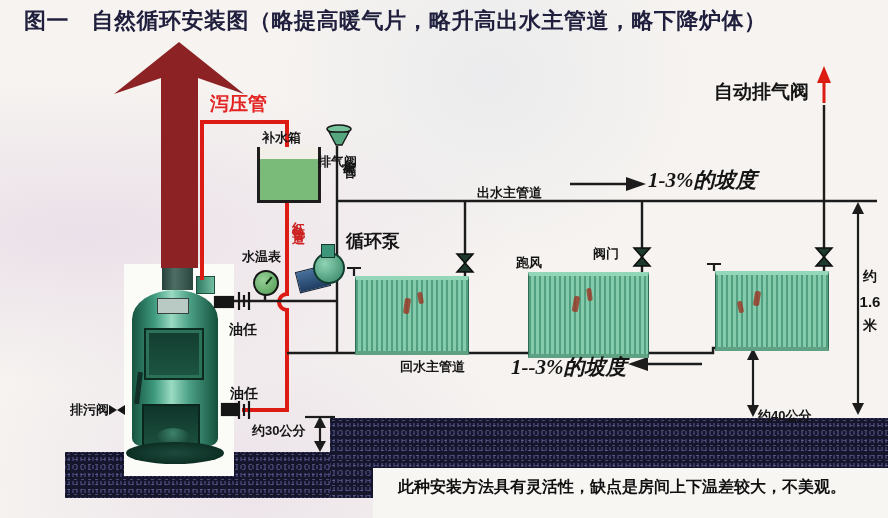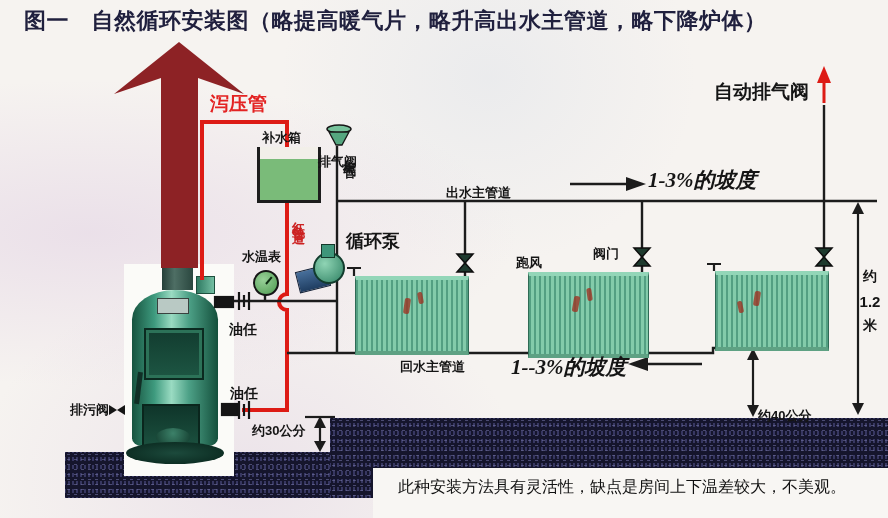--- a/index.html
+++ b/index.html
@@ -14,21 +14,21 @@
   }
   .lbl{position:absolute;z-index:5;font-weight:bold;color:#151515;font-size:13px;
        line-height:1.15;white-space:nowrap;}
   .lbl.red{color:#e32222;}
   .lbl.vert{writing-mode:vertical-rl;letter-spacing:3px;white-space:normal;}
   .lbl.slope{font-family:"Liberation Serif", serif;font-style:italic;font-size:21px;}
   .title{position:absolute;left:24px;top:6px;z-index:5;font-size:22px;font-weight:bold;
          color:#20203e;letter-spacing:.5px;white-space:nowrap;}
   .caption-panel{position:absolute;left:373px;top:468px;width:515px;height:50px;
          background:#f8f6f3;z-index:2;}
-  .caption{position:absolute;left:398px;top:477px;z-index:5;font-size:16px;font-weight:normal;color:#101010;}
+  .caption{position:absolute;left:398px;top:477px;z-index:5;font-size:16px;font-weight:bold;color:#101010;}
   .ground{position:absolute;z-index:1;background-color:#15152c;
     background-image:
       radial-gradient(rgba(120,120,170,.55) 1px, transparent 1.4px),
       radial-gradient(rgba(70,70,120,.7) 1px, transparent 1.3px);
     background-size:7px 5px,4px 8px;background-position:0 0,2px 3px;}
   .overlay{position:absolute;left:0;top:0;z-index:3;}
   
   .photo{position:absolute;left:124px;top:264px;width:110px;height:212px;background:#fbfbf8;z-index:2;}
   .photo>span{position:absolute;display:block;}
   .chimney{left:38px;top:4px;width:31px;height:22px;background:linear-gradient(90deg,#25403a,#4e6e64 40%,#2a473f);}
@@ -194,30 +194,30 @@
   <div class="lbl red" style="left:210px;top:93px;font-size:19px;">泻压管</div>
   <div class="lbl" style="left:318px;top:111px;margin-top:44px;">排气阀</div>
   <div class="lbl" style="left:262px;top:131px;">补水箱</div>
   <div class="lbl vert" style="left:341px;top:150px;">集气管</div>
   <div class="lbl vert" style="left:290px;top:212px;color:#cc2222;">红色管道</div>
   <div class="lbl" style="left:242px;top:250px;">水温表</div>
   <div class="lbl" style="left:229px;top:321px;font-size:14px;">油任</div>
   <div class="lbl" style="left:230px;top:385px;font-size:14px;">油任</div>
   <div class="lbl" style="left:70px;top:403px;">排污阀</div>
   <div class="lbl" style="left:346px;top:231px;font-size:18px;">循环泵</div>
-  <div class="lbl" style="left:446px;top:186px;">出水主管道</div>
+  <div class="lbl" style="left:477px;top:186px;">出水主管道</div>
   <div class="lbl" style="left:714px;top:81px;font-size:19px;">自动排气阀</div>
   <div class="lbl" style="left:516px;top:256px;">跑风</div>
   <div class="lbl" style="left:593px;top:247px;">阀门</div>
   <div class="lbl" style="left:400px;top:360px;">回水主管道</div>
 
   <div class="lbl slope" style="left:648px;top:168px;">1-3%的坡度</div>
   <div class="lbl slope" style="left:511px;top:355px;text-align:center;">1--3%的坡度</div>
   <div class="lbl" style="left:252px;top:424px;">约30公分</div>
   <div class="lbl" style="left:758px;top:366px;margin-top:43px;">约40公分</div>
   <div class="dim16">
     <span>约</span>
-    <span style="font-size:15px;">1.2</span>
+    <span style="font-size:15px;">1.6</span>
     <span>米</span>
   </div>
 
   <div class="caption">此种安装方法具有灵活性，缺点是房间上下温差较大，不美观。</div>
 </div>
 
 </body></html>

